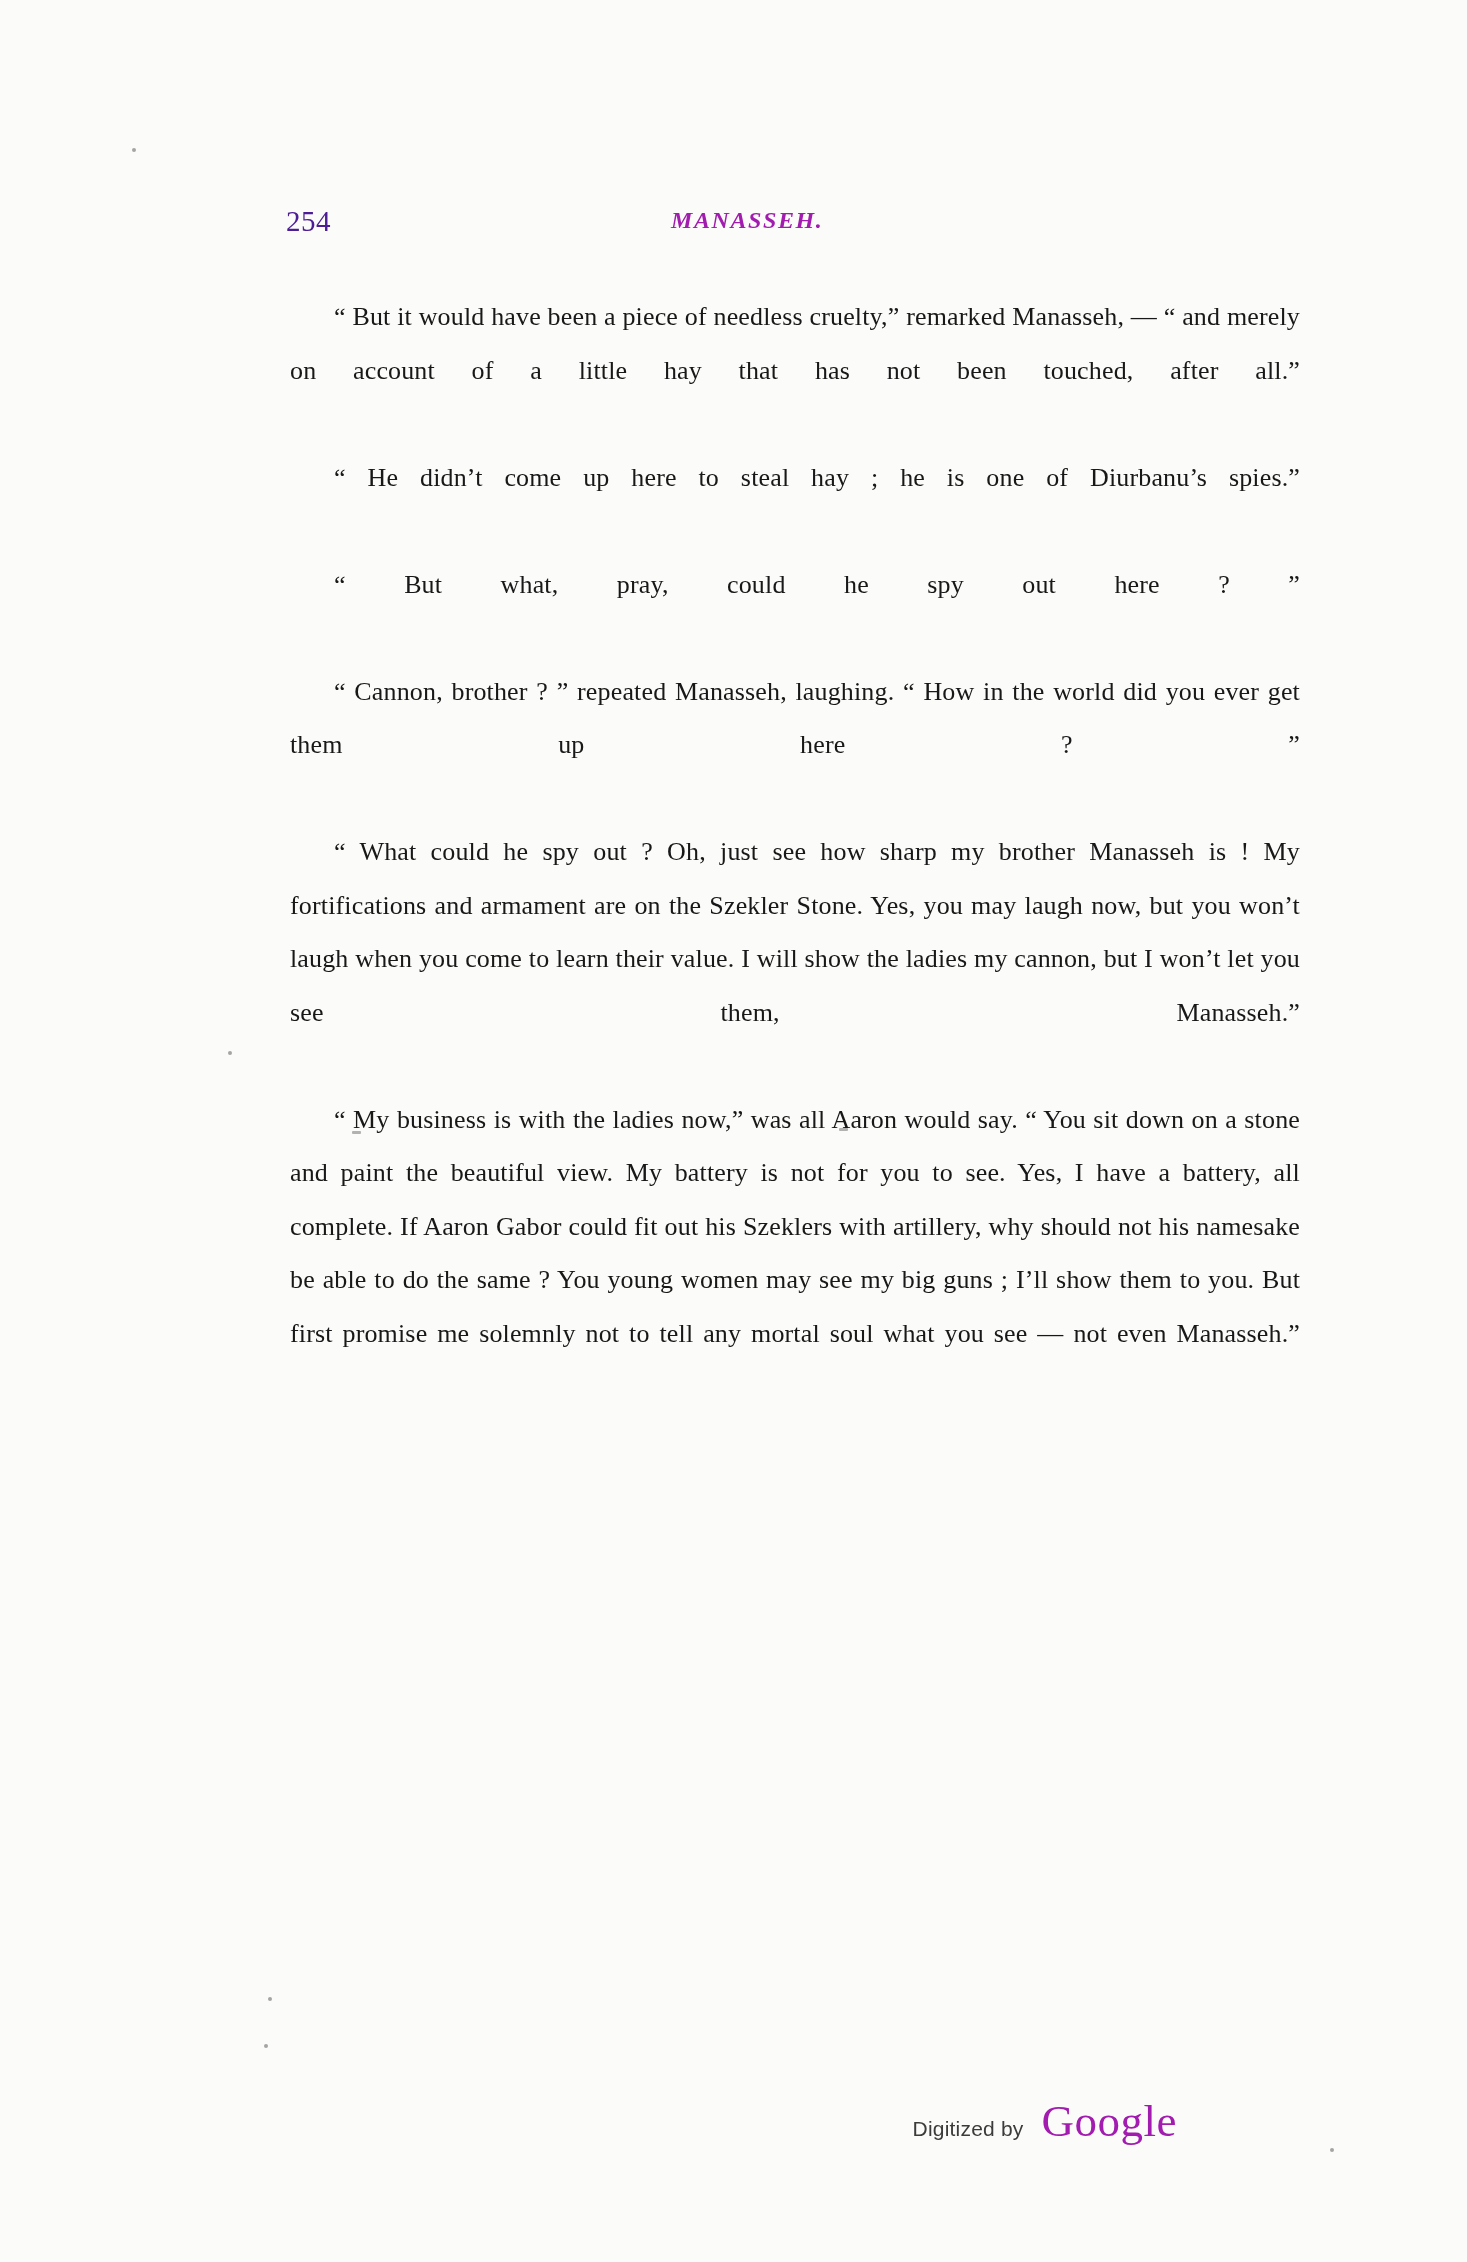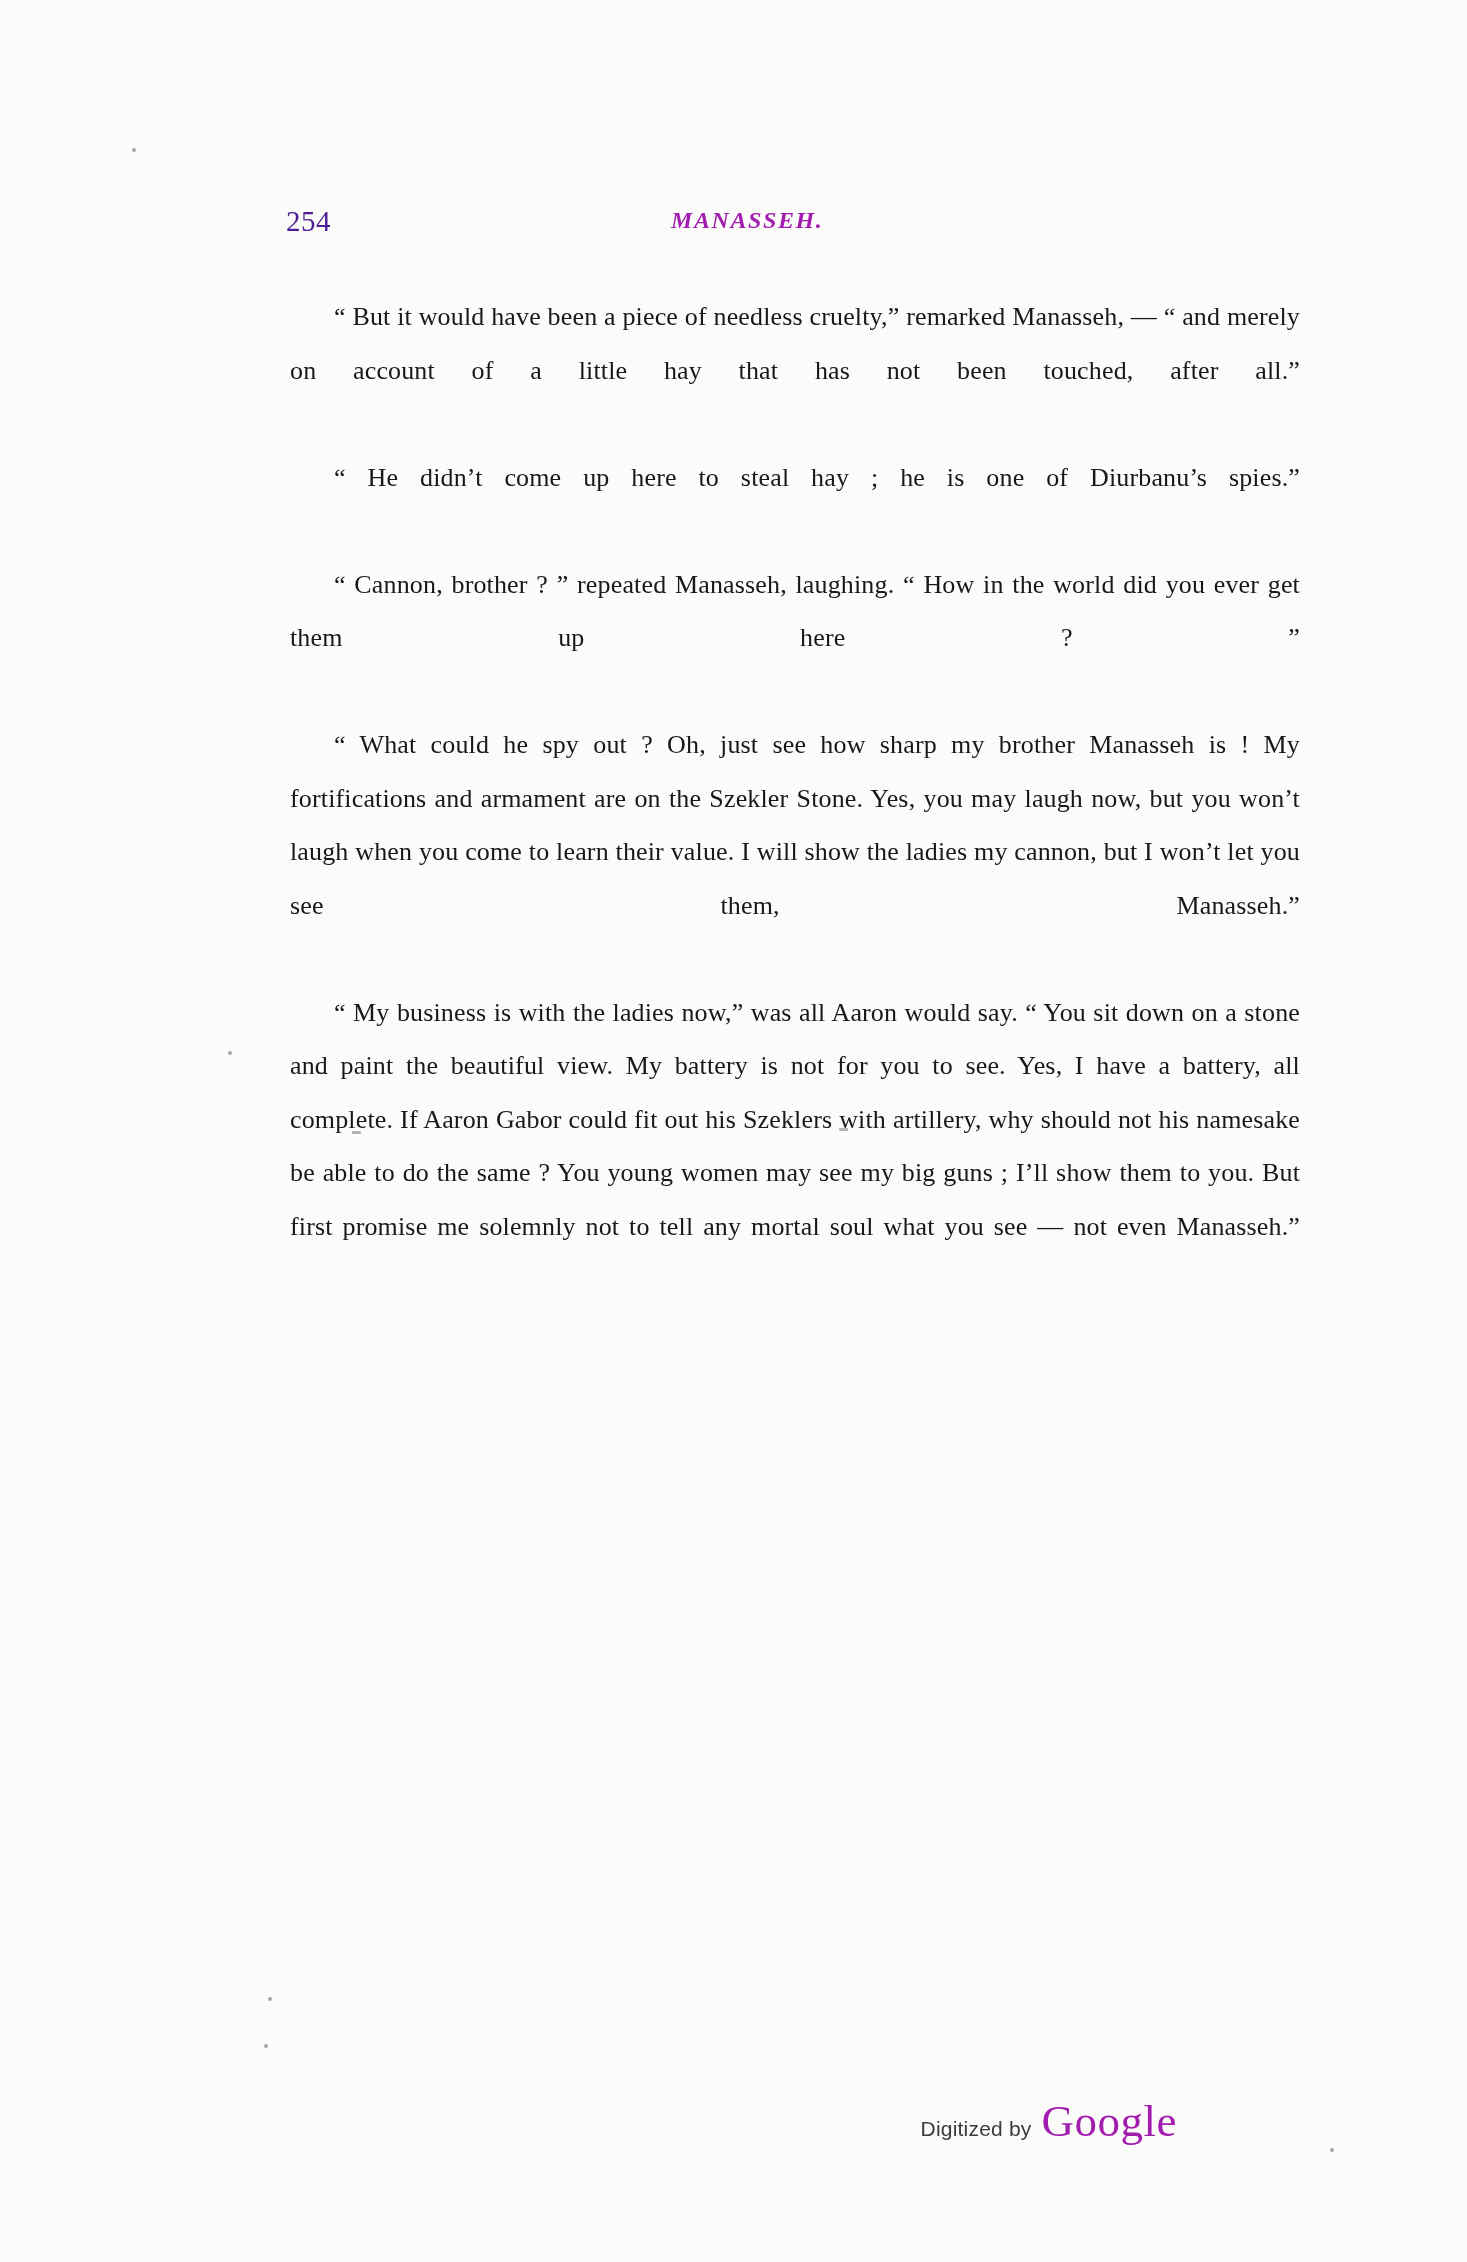--- a/index.html
+++ b/index.html
@@ -87,21 +87,21 @@
     top: 2035px;
     width: 100%;
     height: 160px;
   }
   .google-credit {
     position: absolute;
     right: 290px;
     top: 60px;
     display: flex;
     align-items: baseline;
-    gap: 10px;
+    gap: 18px;
   }
   .digitized-by {
     font-family: "Liberation Sans", sans-serif;
     font-size: 21px;
     color: #3b3b3b;
     letter-spacing: 0.2px;
   }
   .google-word {
     font-family: "Liberation Serif", serif;
     font-size: 45px;
@@ -123,20 +123,21 @@
   <div class="dot small" style="left:1330px; top:2148px;"></div>
 
   <div class="header">
     <div class="folio">254</div>
     <div class="running-title">MANASSEH.</div>
   </div>
 
   <div class="body-text">
     <p class="para">“ But it would have been a piece of needless cruelty,” remarked Manasseh, — “ and merely on account of a little hay that has not been touched, after all.”</p>
     <p class="para">“ He didn’t come up here to steal hay ; he is one of Diurbanu’s spies.”</p>
+    <p class="para">“ But what, pray, could he spy out here ? ”</p>
     <p class="para">“ Cannon, brother ? ” repeated Manasseh, laughing. “ How in the world did you ever get them up here ? ”</p>
     <p class="para">“ What could he spy out ?   Oh, just see how sharp my brother Manasseh is !   My fortifications and armament are on the Szekler Stone.   Yes, you may laugh now, but you won’t laugh when you come to learn their value.   I will show the ladies my cannon, but I won’t let you see them, Manasseh.”</p>
     <p class="para">“ My business is with the ladies now,” was all Aaron would say.   “ You sit down on a stone and paint the beautiful view.   My battery is not for you to see.   Yes, I have a battery, all complete.   If Aaron Gabor could fit out his Szeklers with artillery, why should not his namesake be able to do the same ? You young women may see my big guns ; I’ll show them to you.   But first promise me solemnly not to tell any mortal soul what you see — not even Manasseh.”</p>
   </div>
 
   <div class="footer">
     <div class="google-credit">
       <span class="digitized-by">Digitized by</span>
       <span class="google-word">Google</span>
     </div>

